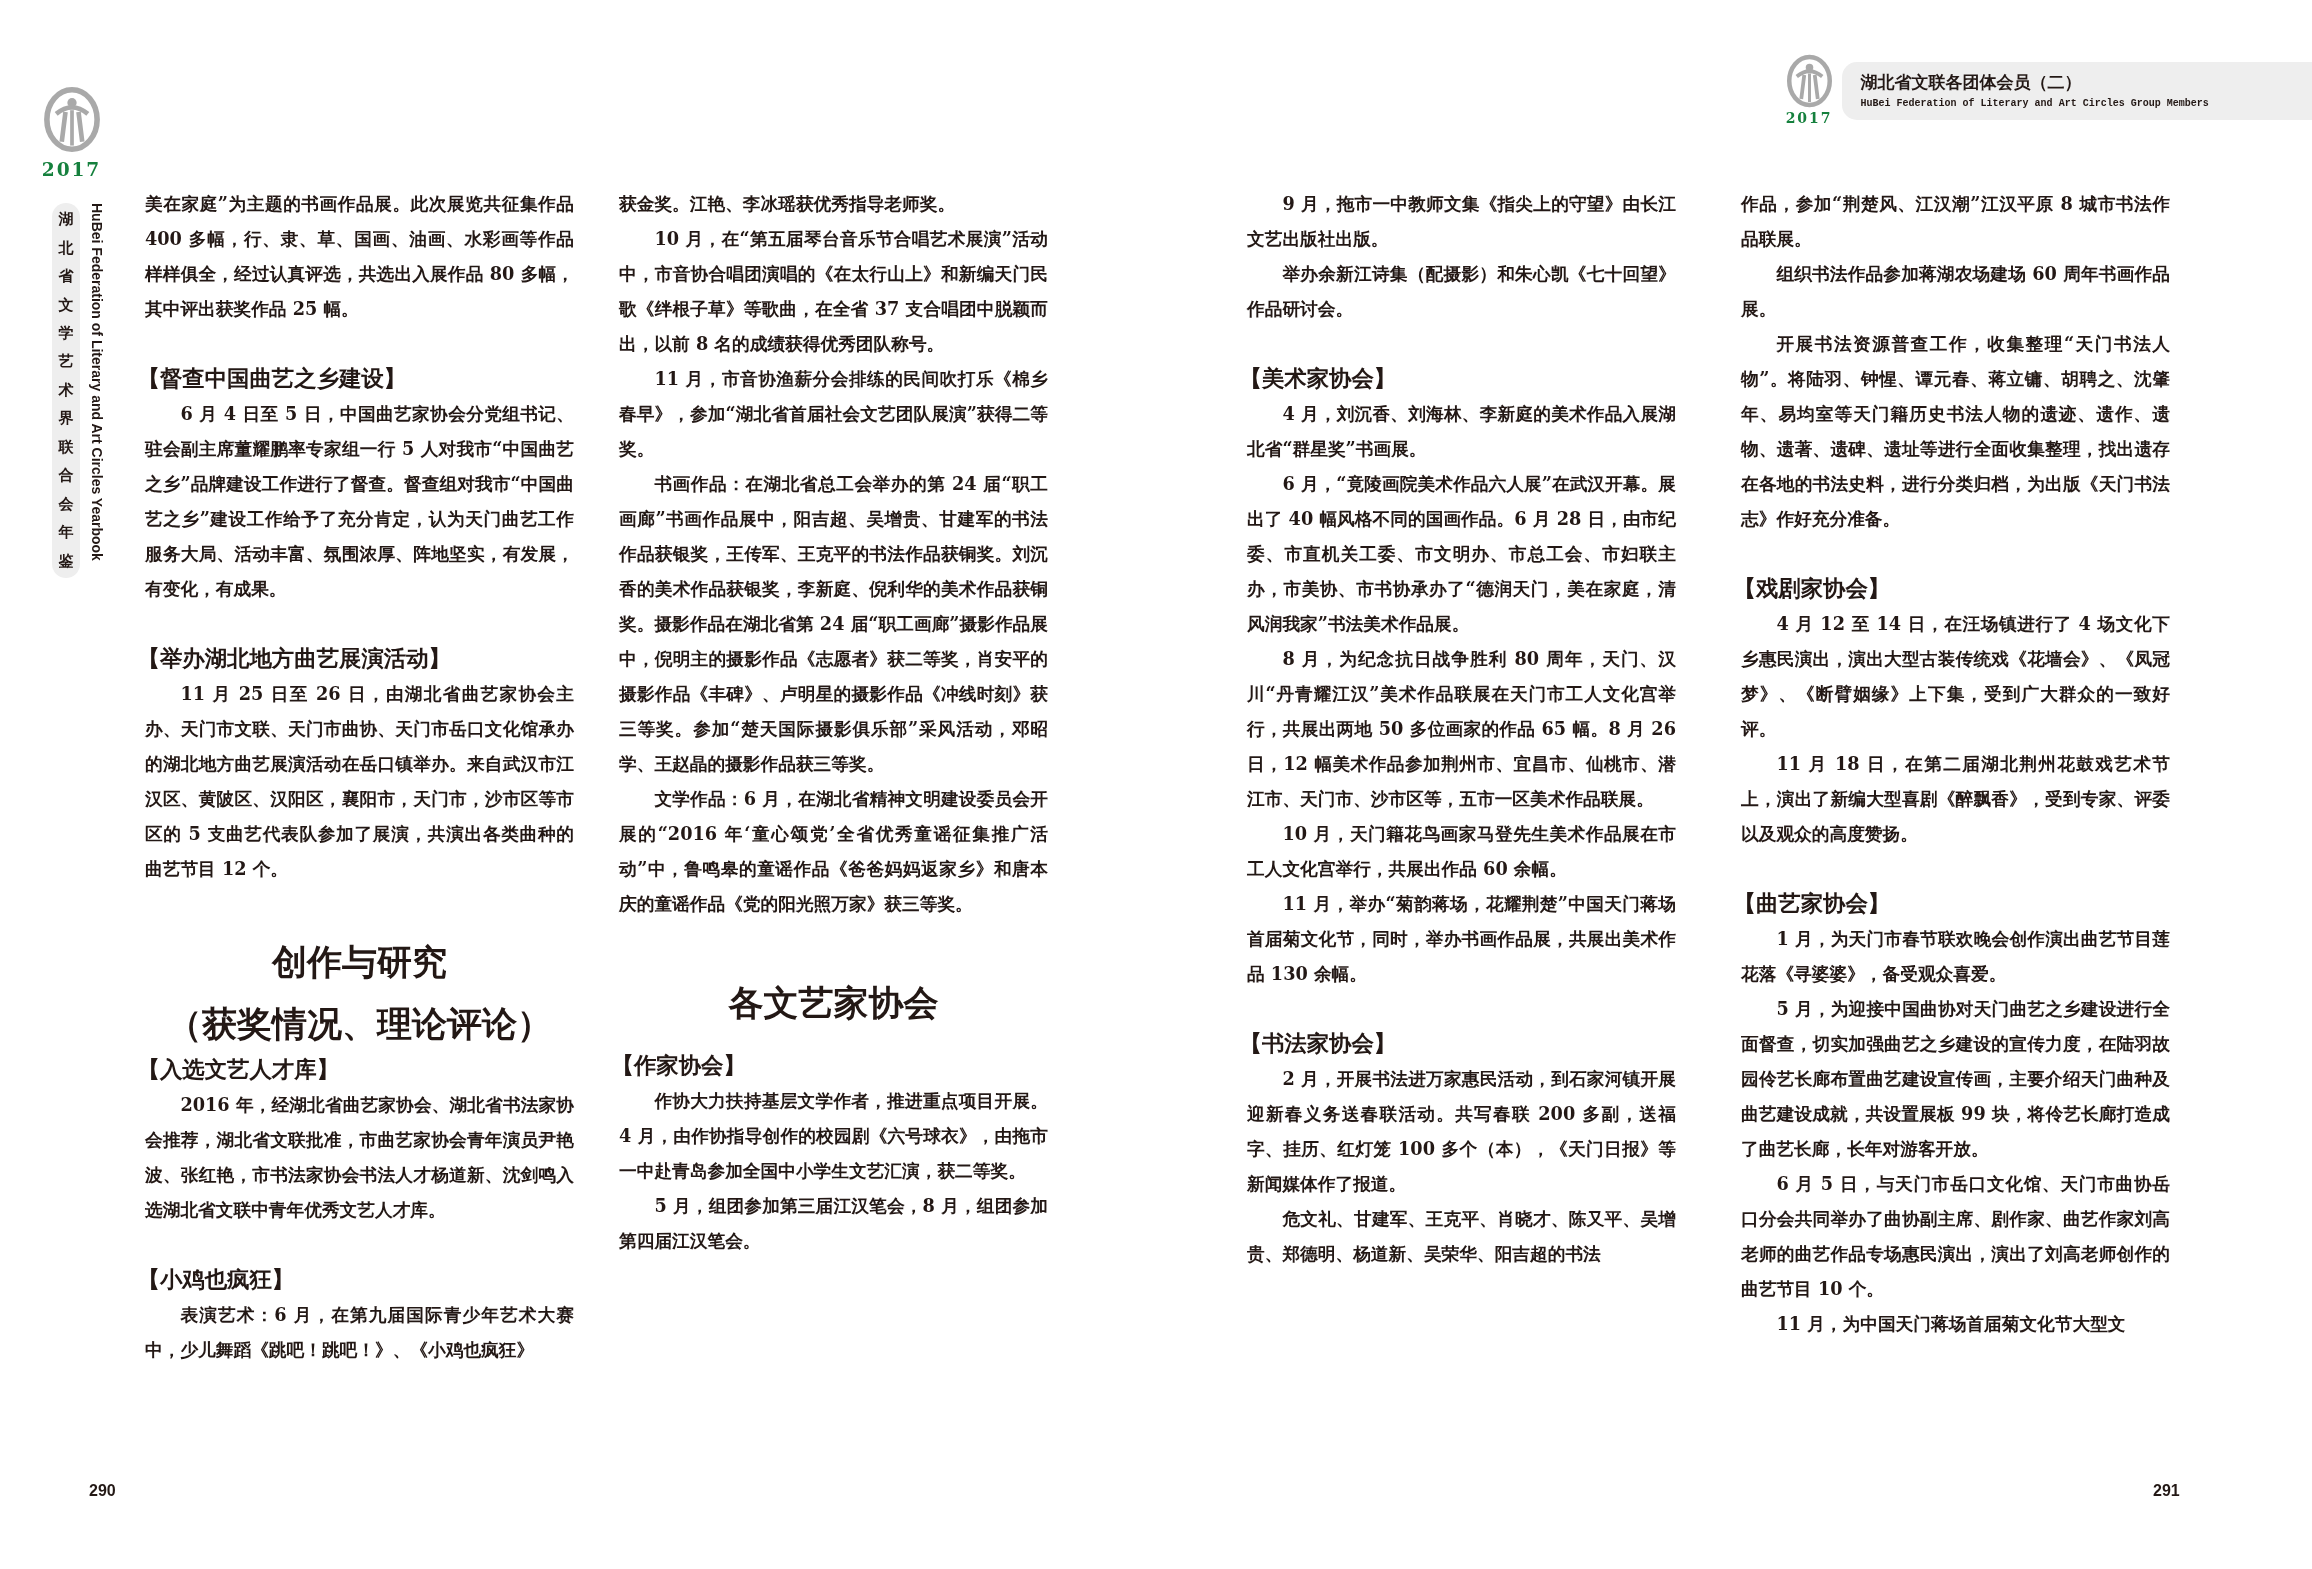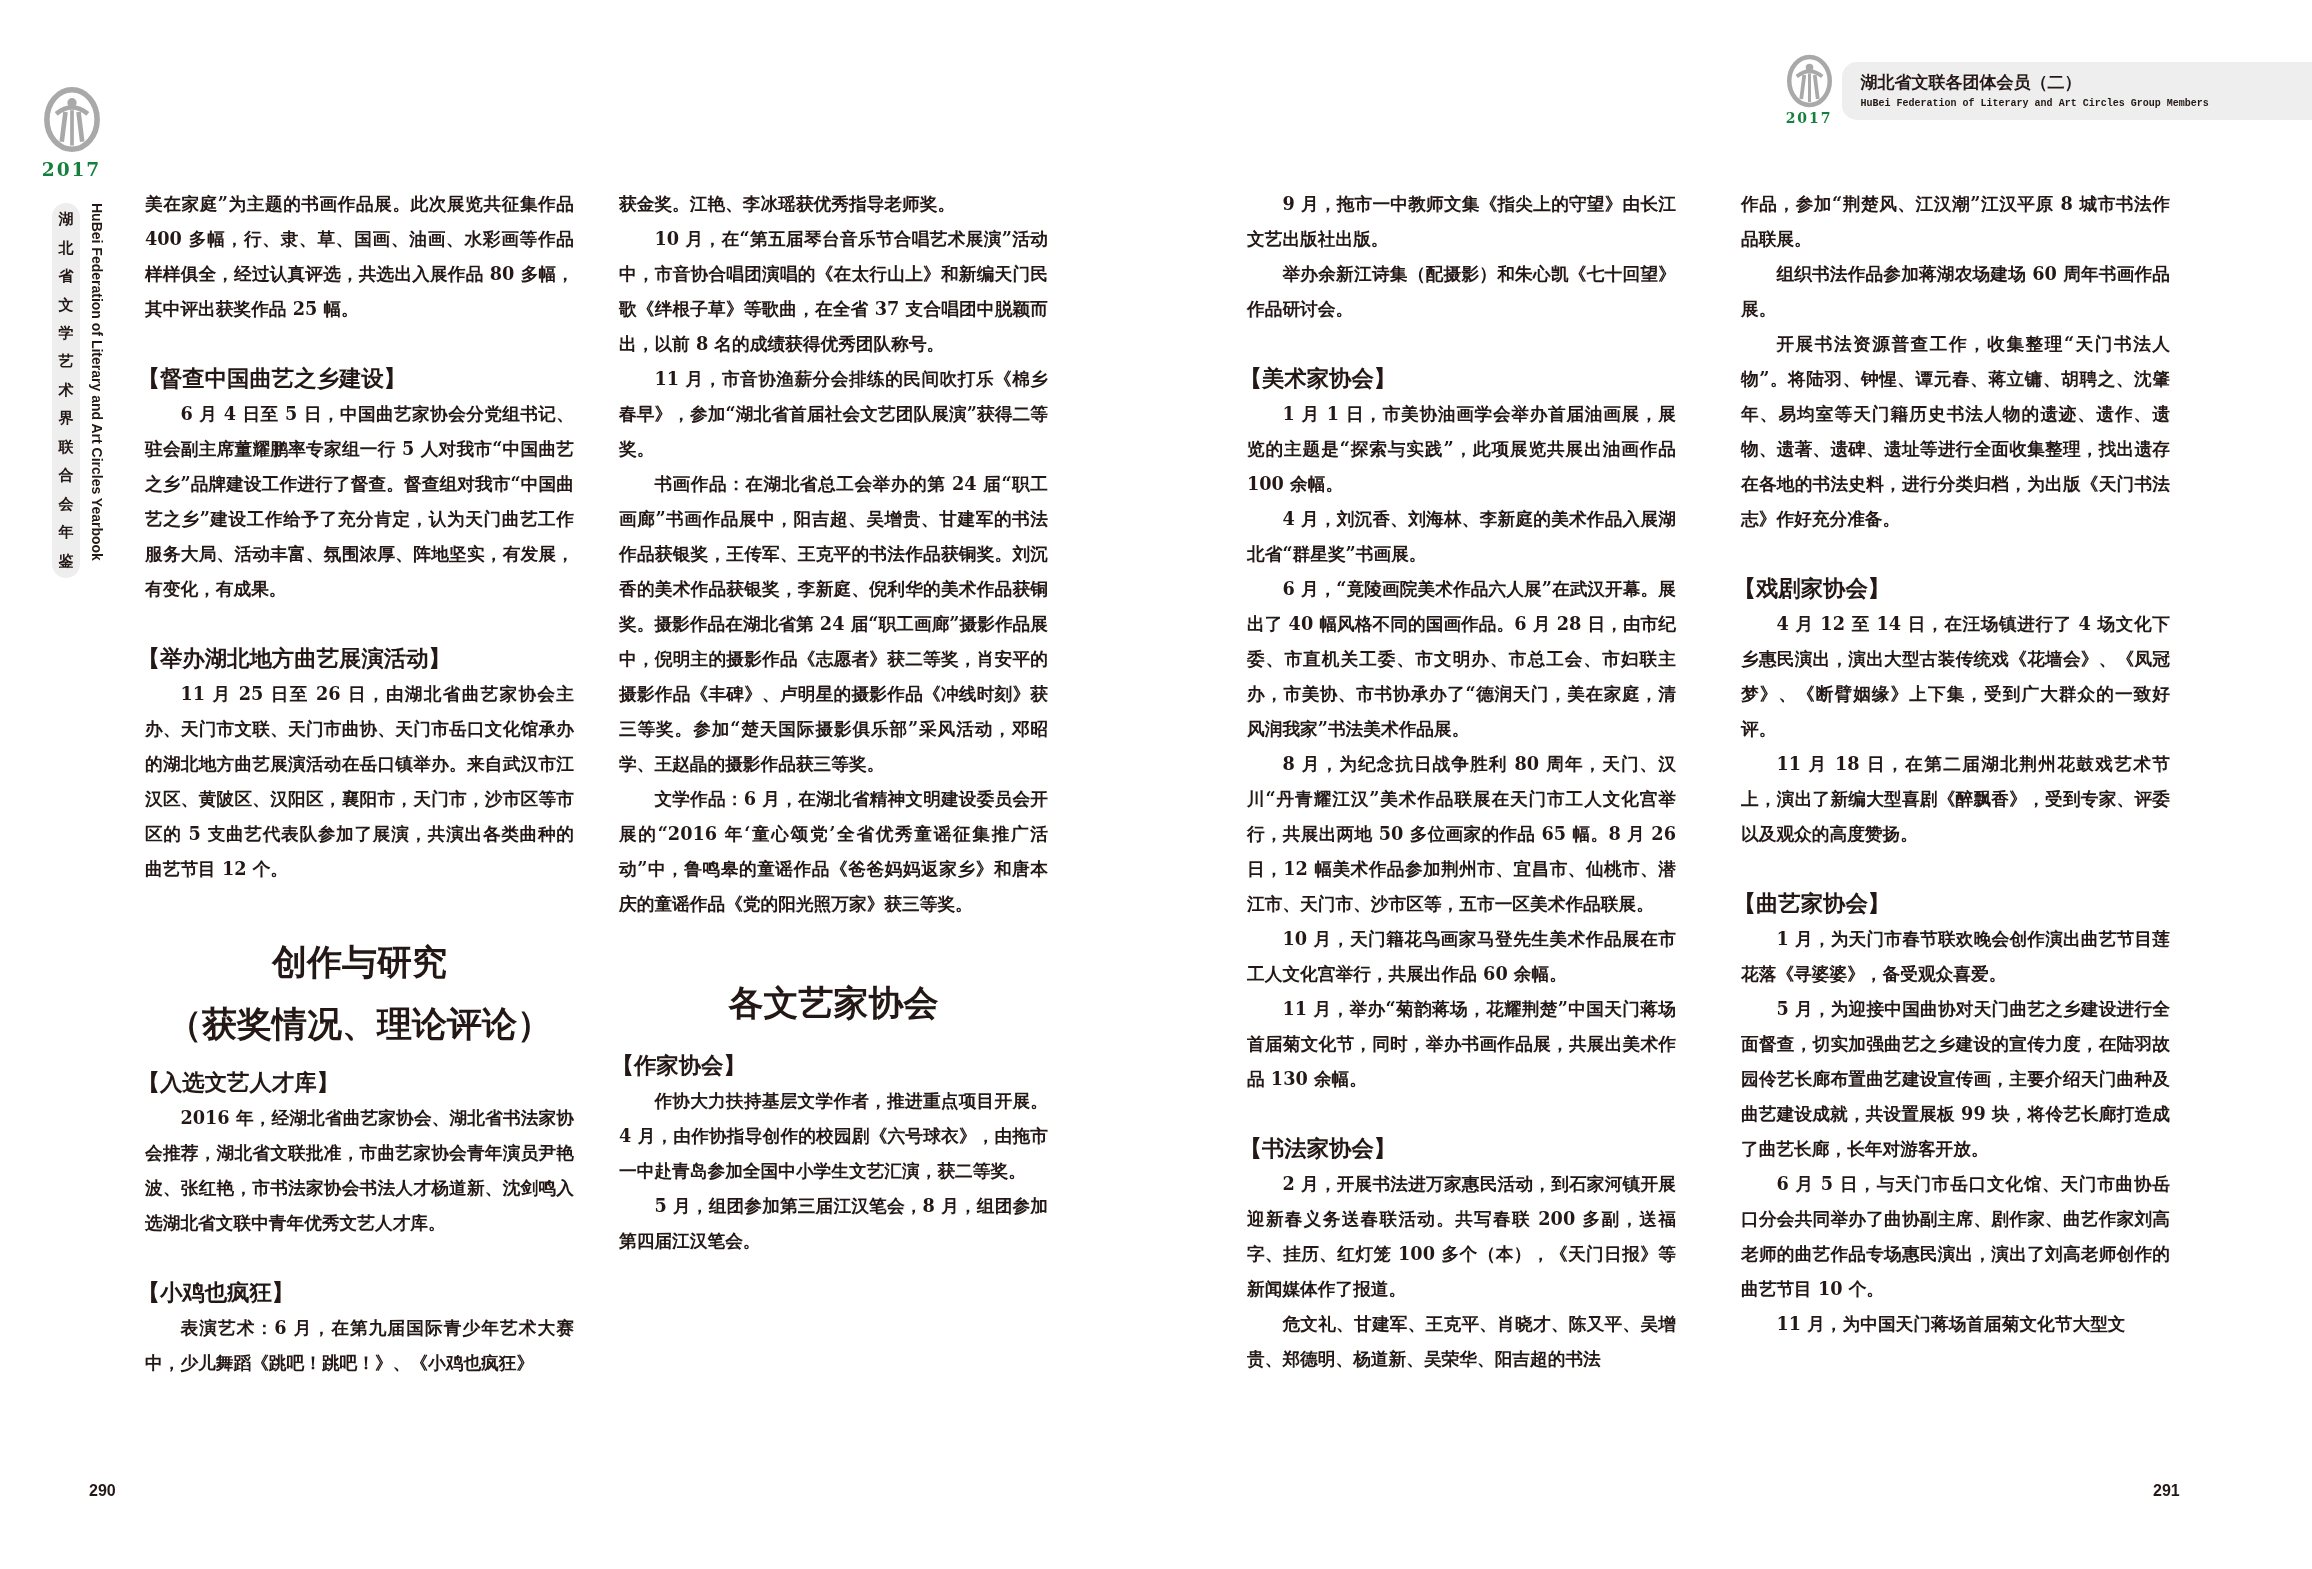--- a/index.html
+++ b/index.html
@@ -109,21 +109,21 @@
   <div class="side-en">HuBei Federation of Literary and Art Circles Yearbook</div>
 
   <div class="col col-l1">
     <p class="para cont">美在家庭”为主题的书画作品展。此次展览共征集作品 400 多幅，行、隶、草、国画、油画、水彩画等作品样样俱全，经过认真评选，共选出入展作品 80 多幅，其中评出获奖作品 25 幅。</p>
     <h3 class="sub">【督查中国曲艺之乡建设】</h3>
     <p class="para">6 月 4 日至 5 日，中国曲艺家协会分党组书记、驻会副主席董耀鹏率专家组一行 5 人对我市“中国曲艺之乡”品牌建设工作进行了督查。督查组对我市“中国曲艺之乡”建设工作给予了充分肯定，认为天门曲艺工作服务大局、活动丰富、氛围浓厚、阵地坚实，有发展，有变化，有成果。</p>
     <h3 class="sub">【举办湖北地方曲艺展演活动】</h3>
     <p class="para">11 月 25 日至 26 日，由湖北省曲艺家协会主办、天门市文联、天门市曲协、天门市岳口文化馆承办的湖北地方曲艺展演活动在岳口镇举办。来自武汉市江汉区、黄陂区、汉阳区，襄阳市，天门市，沙市区等市区的 5 支曲艺代表队参加了展演，共演出各类曲种的曲艺节目 12 个。</p>
     <h2 class="major">创作与研究</h2>
     <h2 class="major">（获奖情况、理论评论）</h2>
-    <h3 class="sub" style="margin-top:18px">【入选文艺人才库】</h3>
+    <h3 class="sub" style="margin-top:5px">【入选文艺人才库】</h3>
     <p class="para">2016 年，经湖北省曲艺家协会、湖北省书法家协会推荐，湖北省文联批准，市曲艺家协会青年演员尹艳波、张红艳，市书法家协会书法人才杨道新、沈剑鸣入选湖北省文联中青年优秀文艺人才库。</p>
     <h3 class="sub">【小鸡也疯狂】</h3>
     <p class="para">表演艺术：6 月，在第九届国际青少年艺术大赛中，少儿舞蹈《跳吧！跳吧！》、《小鸡也疯狂》</p>
   </div>
 
   <div class="col col-l2">
     <p class="para cont">获金奖。江艳、李冰瑶获优秀指导老师奖。</p>
     <p class="para">10 月，在“第五届琴台音乐节合唱艺术展演”活动中，市音协合唱团演唱的《在太行山上》和新编天门民歌《绊根子草》等歌曲，在全省 37 支合唱团中脱颖而出，以前 8 名的成绩获得优秀团队称号。</p>
     <p class="para">11 月，市音协渔薪分会排练的民间吹打乐《棉乡春早》，参加“湖北省首届社会文艺团队展演”获得二等奖。</p>
     <p class="para">书画作品：在湖北省总工会举办的第 24 届“职工画廊”书画作品展中，阳吉超、吴增贵、甘建军的书法作品获银奖，王传军、王克平的书法作品获铜奖。刘沉香的美术作品获银奖，李新庭、倪利华的美术作品获铜奖。摄影作品在湖北省第 24 届“职工画廊”摄影作品展中，倪明主的摄影作品《志愿者》获二等奖，肖安平的摄影作品《丰碑》、卢明星的摄影作品《冲线时刻》获三等奖。参加“楚天国际摄影俱乐部”采风活动，邓昭学、王赵晶的摄影作品获三等奖。</p>
@@ -152,21 +152,20 @@
 
   <div class="header-band">
     <div class="cn">湖北省文联各团体会员（二）</div>
     <div class="en">HuBei Federation of Literary and Art Circles Group Members</div>
   </div>
 
   <div class="col col-r1">
     <p class="para">9 月，拖市一中教师文集《指尖上的守望》由长江文艺出版社出版。</p>
     <p class="para">举办余新江诗集（配摄影）和朱心凯《七十回望》作品研讨会。</p>
     <h3 class="sub">【美术家协会】</h3>
-    <p class="para">1 月 1 日，市美协油画学会举办首届油画展，展览的主题是“探索与实践”，此项展览共展出油画作品 100 余幅。</p>
     <p class="para">4 月，刘沉香、刘海林、李新庭的美术作品入展湖北省“群星奖”书画展。</p>
     <p class="para">6 月，“竟陵画院美术作品六人展”在武汉开幕。展出了 40 幅风格不同的国画作品。6 月 28 日，由市纪委、市直机关工委、市文明办、市总工会、市妇联主办，市美协、市书协承办了“德润天门，美在家庭，清风润我家”书法美术作品展。</p>
     <p class="para">8 月，为纪念抗日战争胜利 80 周年，天门、汉川“丹青耀江汉”美术作品联展在天门市工人文化宫举行，共展出两地 50 多位画家的作品 65 幅。8 月 26 日，12 幅美术作品参加荆州市、宜昌市、仙桃市、潜江市、天门市、沙市区等，五市一区美术作品联展。</p>
     <p class="para">10 月，天门籍花鸟画家马登先生美术作品展在市工人文化宫举行，共展出作品 60 余幅。</p>
     <p class="para">11 月，举办“菊韵蒋场，花耀荆楚”中国天门蒋场首届菊文化节，同时，举办书画作品展，共展出美术作品 130 余幅。</p>
     <h3 class="sub">【书法家协会】</h3>
     <p class="para">2 月，开展书法进万家惠民活动，到石家河镇开展迎新春义务送春联活动。共写春联 200 多副，送福字、挂历、红灯笼 100 多个（本），《天门日报》等新闻媒体作了报道。</p>
     <p class="para">危文礼、甘建军、王克平、肖晓才、陈又平、吴增贵、郑德明、杨道新、吴荣华、阳吉超的书法</p>
   </div>
 

